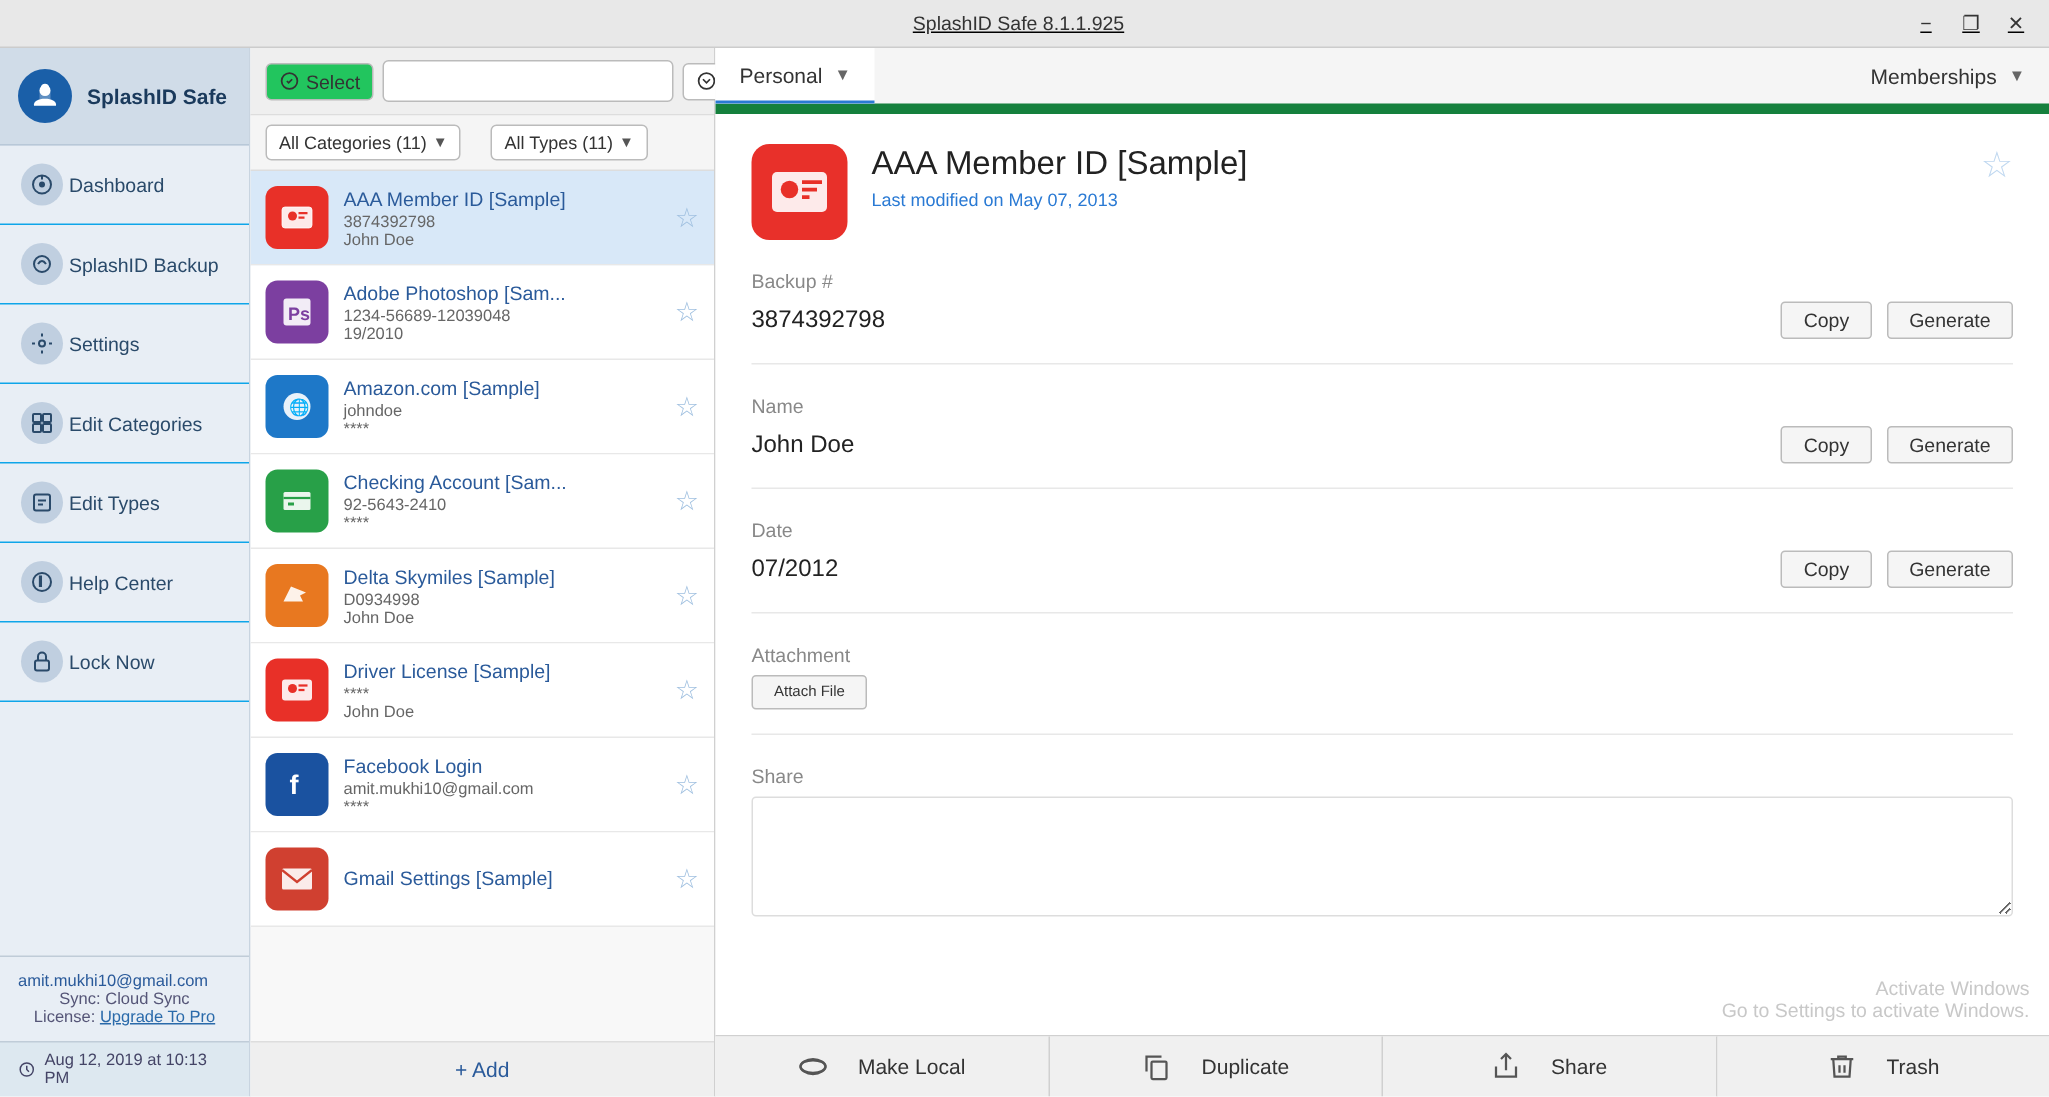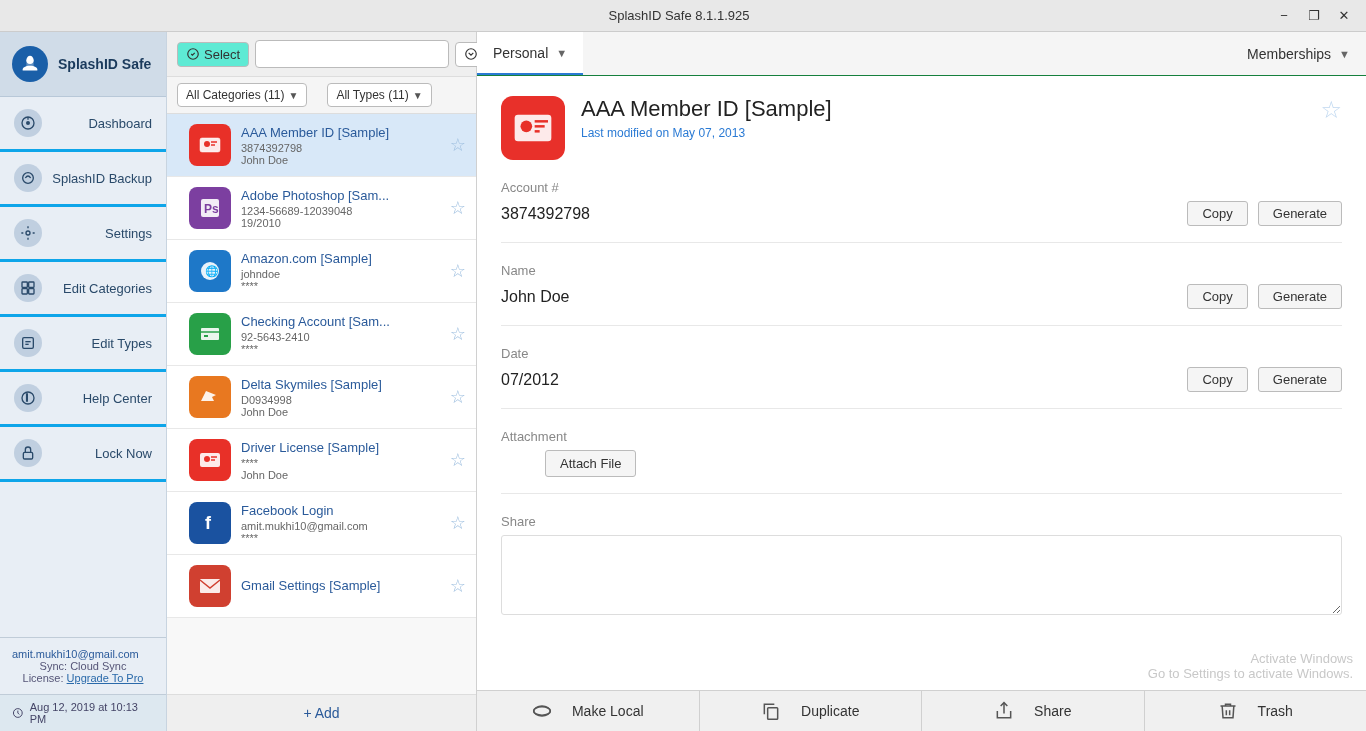--- a/index.html
+++ b/index.html
@@ -3,20 +3,21 @@
   <meta charset="utf-8">
   <style>
     * { box-sizing: border-box; margin: 0; padding: 0; font-family: 'Segoe UI', Arial, sans-serif; }
     body { width: 1366px; height: 731px; overflow: hidden; background: #f0f0f0; }
 
     
     .titlebar {
       display: flex; align-items: center; justify-content: space-between;
       background: #e8e8e8; height: 32px; padding: 0 8px;
       border-bottom: 1px solid #ccc;
+      text-decoration: underline;
     }
     .titlebar-title { font-size: 13px; color: #333; flex: 1; text-align: center; }
     .titlebar-controls { display: flex; gap: 2px; }
     .titlebar-btn {
       width: 28px; height: 24px; background: transparent; border: none;
       cursor: pointer; font-size: 13px; color: #333; display: flex;
       align-items: center; justify-content: center;
     }
 
     
@@ -35,22 +36,21 @@
       width: 36px; height: 36px; background: #1a5fa8; border-radius: 50%;
       display: flex; align-items: center; justify-content: center; flex-shrink: 0;
     }
     .sidebar-logo svg { width: 22px; height: 22px; }
     .sidebar-header-text { font-size: 14px; font-weight: 600; color: #1a3a5c; }
 
     .sidebar-nav { flex: 1; overflow-y: auto; }
     .nav-item {
       display: flex; align-items: center; gap: 4px; padding: 12px 14px;
       cursor: pointer; color: #2a4a6a; font-size: 13px;
-      border-bottom: 3px solid #0ea5e9;
-      justify-content: space-between;
+      border-bottom: 1px solid #0ea5e9;
     }
     .nav-item-icon {
       width: 28px; height: 28px; border-radius: 50%; background: #c0cfe0;
       display: flex; align-items: center; justify-content: center; flex-shrink: 0;
     }
 
     .sidebar-footer { padding: 10px 12px; border-top: 1px solid #c0ccd8; font-size: 11px; color: #557; }
     .sidebar-footer .email { color: #2a5a9a; font-weight: 500; }
     .sidebar-footer .sync-line, .sidebar-footer .license-line { margin-top: 0; text-align: center; }
     .sidebar-footer .upgrade { color: #2a6aaa; cursor: pointer; text-decoration: underline; }
@@ -61,21 +61,21 @@
     .list-panel {
       width: 310px; background: #f8f8f8; border-right: 1px solid #d0d0d0;
       display: flex; flex-direction: column; flex-shrink: 0;
     }
     .list-toolbar {
       display: flex; align-items: center; gap: 6px; padding: 8px 10px;
       background: #efefef; border-bottom: 1px solid #ddd;
     }
     .select-btn {
       display: flex; align-items: center; gap: 4px;
-      background: #5eead4; border: 1px solid #bbb; border-radius: 4px;
+      background: #22c55e; border: 1px solid #bbb; border-radius: 4px;
       padding: 4px 8px; cursor: pointer; font-size: 13px; color: #333;
     }
     .search-input {
       flex: 1; height: 28px; border: 1px solid #bbb; border-radius: 4px;
       padding: 0 8px; font-size: 13px; background: white; outline: none;
     }
     .sort-btn {
       display: flex; align-items: center; gap: 4px;
       background: white; border: 1px solid #bbb; border-radius: 4px;
       padding: 4px 8px; cursor: pointer; font-size: 13px; color: #333;
@@ -95,41 +95,40 @@
     .list-items { flex: 1; overflow-y: auto; }
     .list-item {
       display: flex; align-items: center; gap: 10px; padding: 10px 10px;
       border-bottom: 1px solid #e8e8e8; cursor: pointer; background: white;
     }
     .list-item.active { background: #d8e8f8; }
     .list-item-icon {
       width: 42px; height: 42px; border-radius: 8px; flex-shrink: 0;
       display: flex; align-items: center; justify-content: center;
       font-size: 20px;
-      margin-left: 12px;
     }
     .list-item-content { flex: 1; min-width: 0; }
     .list-item-title { font-size: 13px; font-weight: 500; color: #2a5a9a; white-space: nowrap; overflow: hidden; text-overflow: ellipsis; }
     .list-item-sub { font-size: 11px; color: #666; margin-top: 2px; }
     .list-item-sub2 { font-size: 11px; color: #666; }
     .star-btn { color: #a0c0e0; font-size: 18px; cursor: pointer; flex-shrink: 0; }
 
     .add-bar {
       display: flex; align-items: center; justify-content: center;
       padding: 10px; background: #efefef; border-top: 1px solid #ddd;
       cursor: pointer; font-size: 14px; color: #2a5a9a; gap: 6px;
     }
 
     
     .detail-panel {
       flex: 1; background: white; display: flex; flex-direction: column;
     }
     .detail-header-bar {
       display: flex; align-items: center; background: #f5f5f5;
-      border-bottom: 1px solid #15803d; height: 44px;
+      border-bottom: 7px solid #15803d; height: 44px;
     }
     .detail-header-section {
       display: flex; align-items: center; gap: 8px; padding: 0 16px;
       height: 100%; cursor: pointer;
     }
     .detail-header-section.active { background: white; border-bottom: 2px solid #2a7aD4; }
     .detail-header-section .section-name { font-size: 14px; color: #333; }
     .detail-header-section .dropdown-arrow { font-size: 11px; color: #666; }
     .detail-header-divider { flex: 1; }
 
@@ -150,21 +149,21 @@
     .detail-field-row { display: flex; align-items: center; gap: 10px; }
     .detail-field-value { flex: 1; font-size: 16px; color: #222; }
     .field-btn {
       padding: 4px 14px; border: 1px solid #bbb; border-radius: 3px;
       background: #f5f5f5; cursor: pointer; font-size: 13px; color: #333;
     }
 
     .attach-btn {
       display: inline-block; padding: 5px 14px; border: 1px solid #bbb;
       border-radius: 3px; background: #f5f5f5; cursor: pointer;
-      font-size: 13px; color: #333; margin-left: 44px;
+      font-size: 10px; color: #333;
     }
 
     .notes-area {
       width: 100%; min-height: 80px; border: 1px solid #ddd;
       border-radius: 3px; padding: 8px; font-size: 13px; color: #333;
       resize: vertical; background: white;
     }
 
     .watermark {
       position: absolute; bottom: 50px; right: 13px;
@@ -505,21 +504,21 @@
           </svg>
         </div>
         <div class="detail-hero-info">
           <div class="detail-title">AAA Member ID [Sample]</div>
           <div class="detail-modified">Last modified on May 07, 2013</div>
         </div>
         <span class="detail-star">☆</span>
       </div>
 
       <div class="detail-field">
-        <div class="detail-field-label">Account #</div>
+        <div class="detail-field-label">Backup #</div>
         <div class="detail-field-row">
           <div class="detail-field-value">3874392798</div>
           <button class="field-btn">Copy</button>
           <button class="field-btn">Generate</button>
         </div>
       </div>
 
       <div class="detail-field">
         <div class="detail-field-label">Name</div>
         <div class="detail-field-row">

